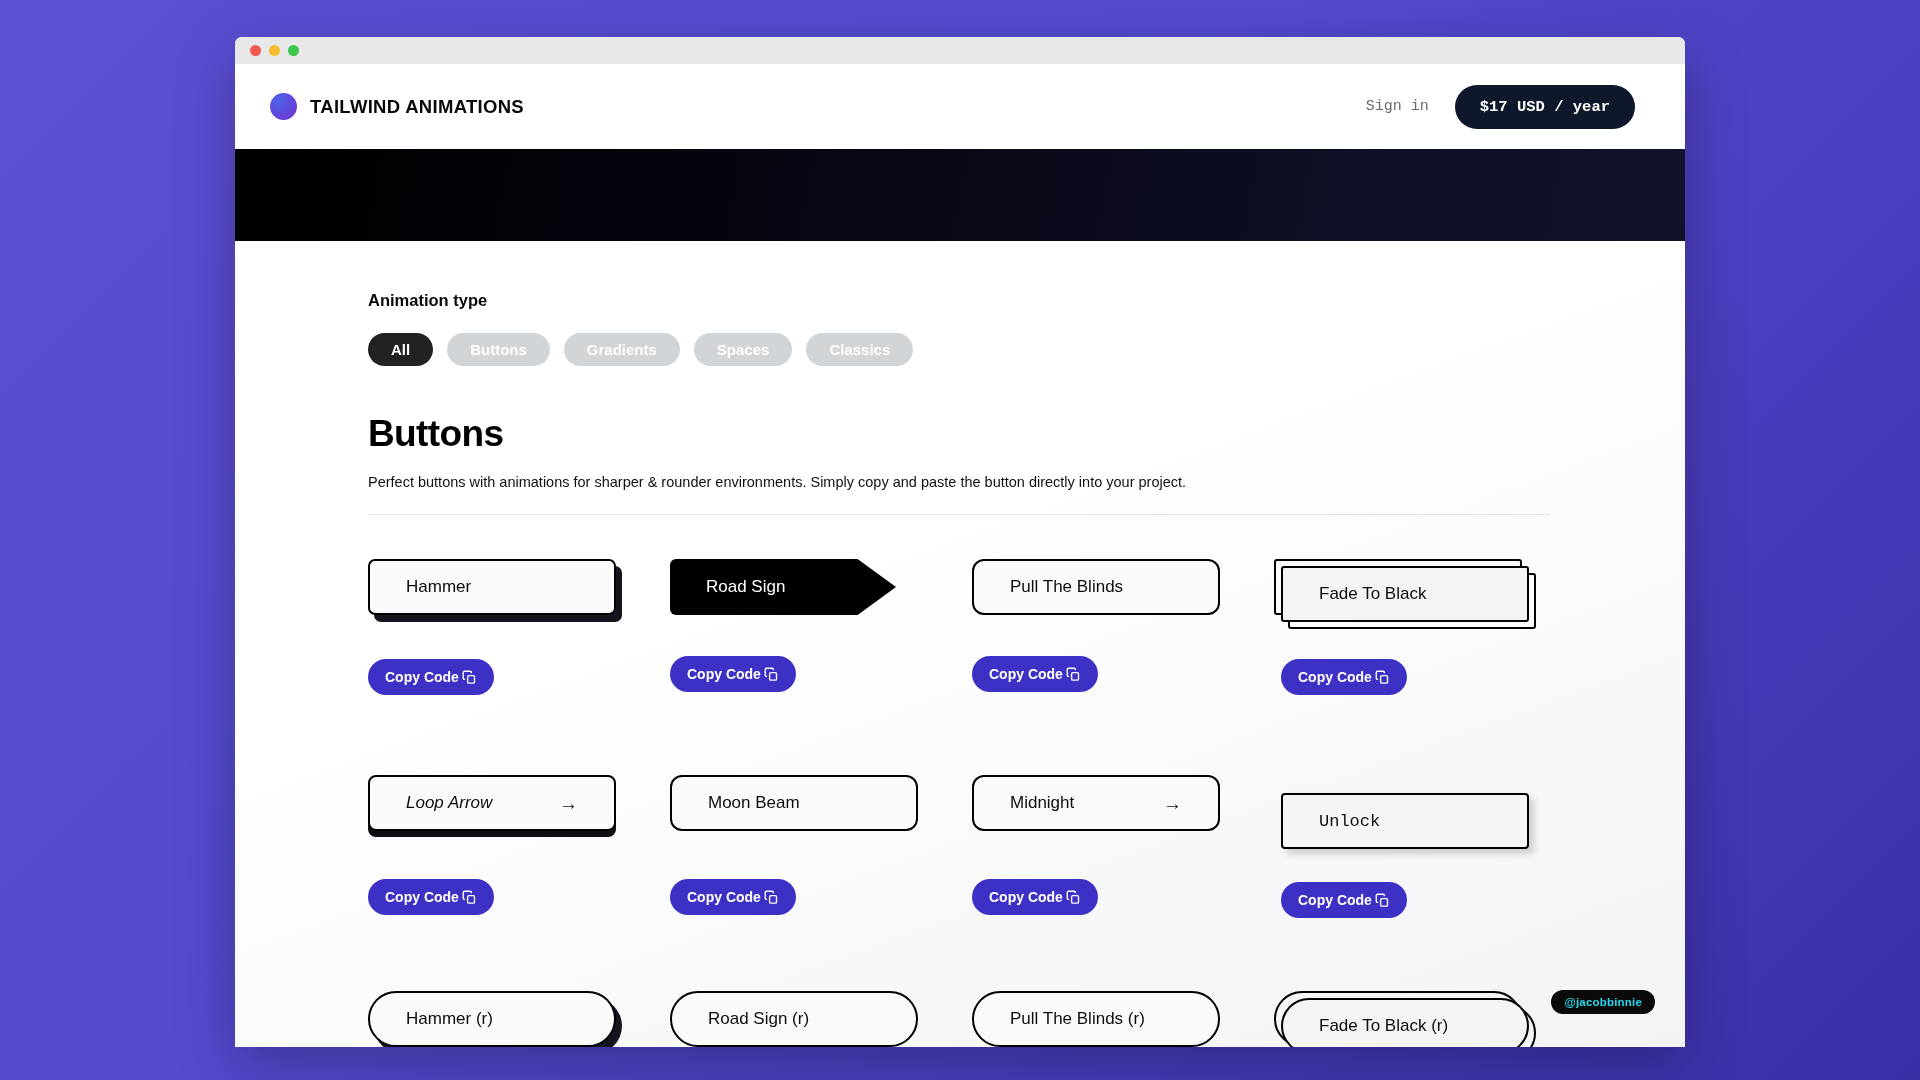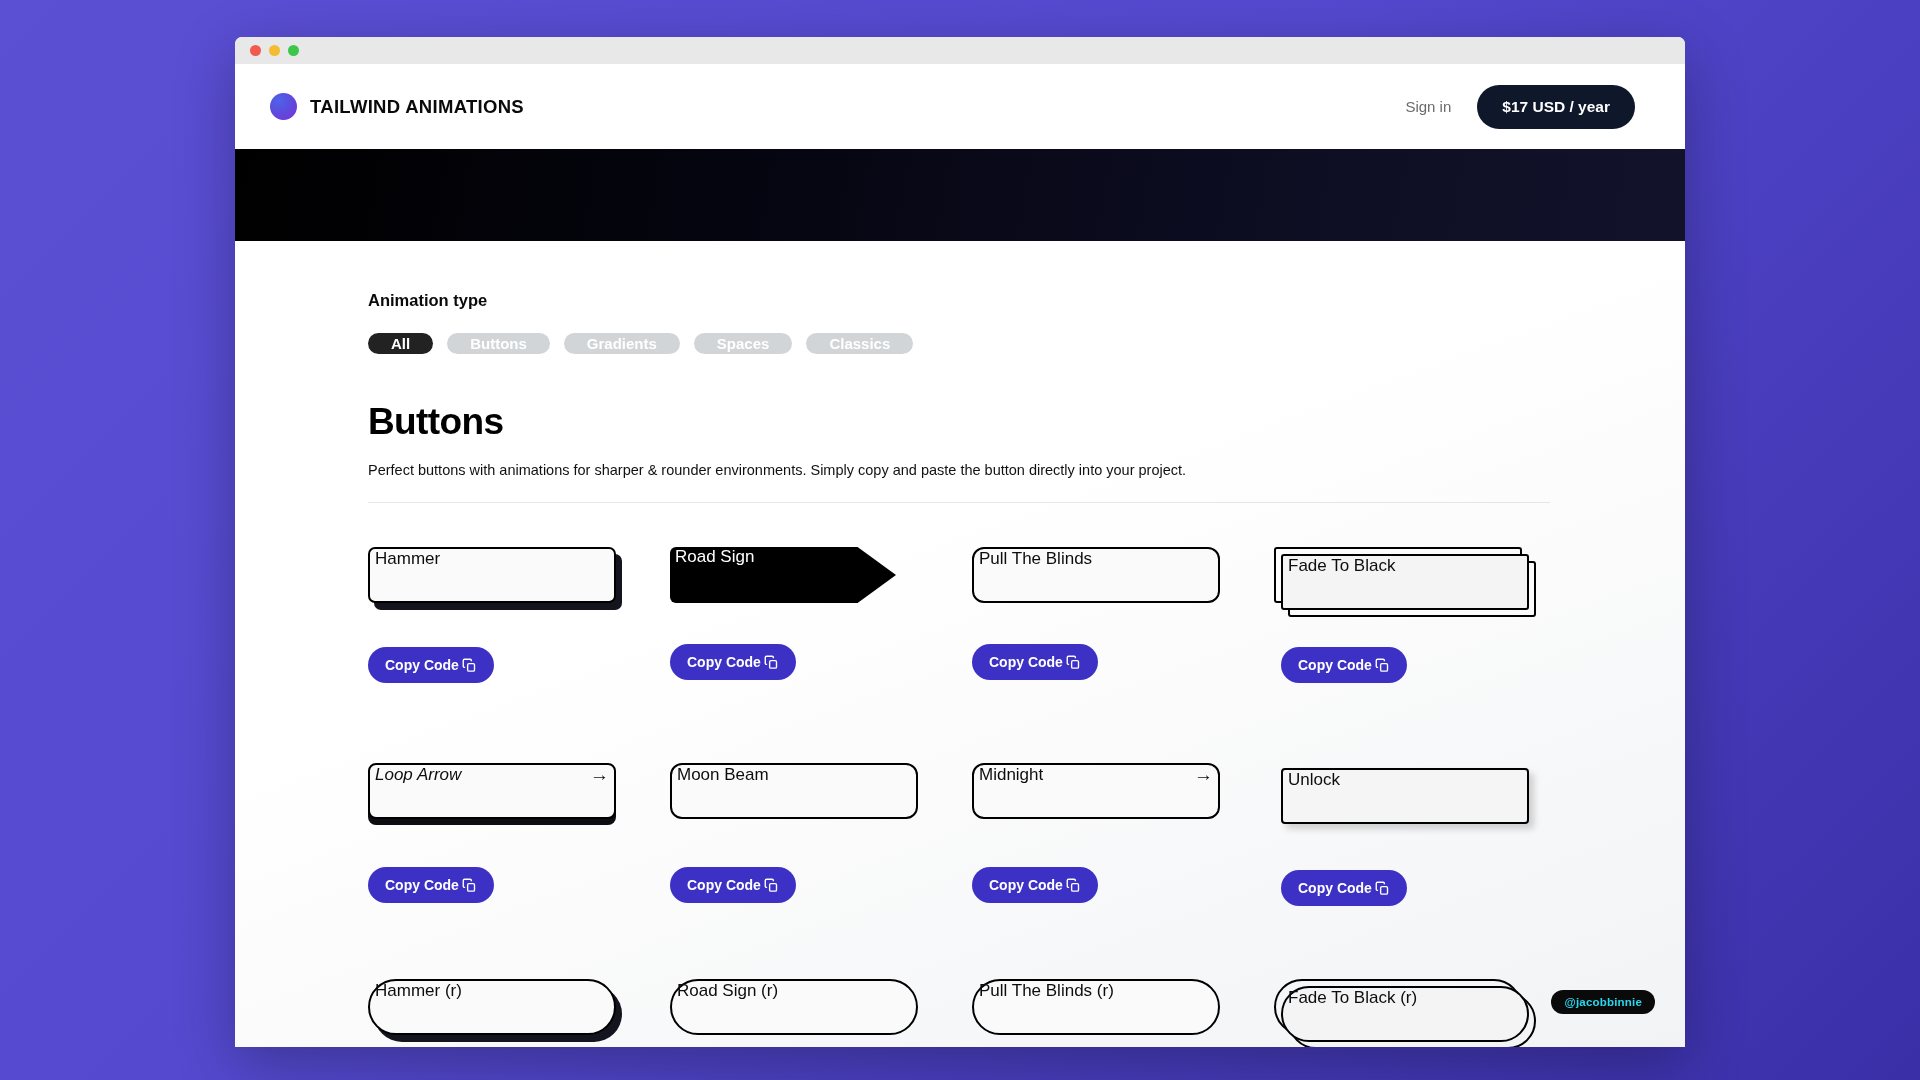--- a/index.html
+++ b/index.html
@@ -64,20 +64,21 @@
     font-size: 18.5px;
     font-weight: bold;
     letter-spacing: 0.3px;
     color: #0a0a0a;
   }
   .header-right {
     margin-left: auto;
     display: flex;
     align-items: center;
     gap: 26px;
+    font-family: Liberation Mono, monospace;
   }
   .signin-link {
     font-size: 15px;
     color: #6b6b6b;
   }
   .price-pill {
     background: #0f172a;
     color: #ffffff;
     font-size: 15.5px;
     font-weight: bold;
@@ -105,21 +106,21 @@
     color: #0a0a0a;
     margin-bottom: 23px;
   }
   .filter-row {
     display: flex;
     gap: 14px;
     margin-bottom: 47px;
   }
   .pill {
     border-radius: 999px;
-    padding: 2px 23px;
+    padding: 8px 23px;
     font-size: 15px;
     font-weight: bold;
     background: #d2d5d8;
     color: #ffffff;
   }
   .pill.active {
     background: #222222;
     color: #ffffff;
   }
 
@@ -152,22 +153,22 @@
   .demo-cell {
     height: 216px;
     position: relative;
   }
 
   .demo-btn {
     position: relative;
     width: 248px;
     height: 56px;
     display: flex;
-    align-items: flex-start;
-    padding: 0 5px;
+    align-items: center;
+    padding: 0 36px;
     font-size: 17px;
     color: #0d0d0d;
     background: #fafafa;
     border: 2.2px solid #000000;
   }
   .demo-btn .arrow {
     margin-left: auto;
     font-size: 19px;
     line-height: 1;
   }
@@ -408,21 +409,21 @@
         <div class="copy-btn cp-g">
           <span>Copy Code</span>
           <svg class="copy-icon" viewBox="0 0 24 24" fill="none" stroke="#fff" stroke-width="2.2">
               <rect x="9" y="9" width="11" height="12" rx="2"></rect>
               <path d="M5 15H4a2 2 0 0 1-2-2V4a2 2 0 0 1 2-2h9a2 2 0 0 1 2 2v1"></path>
             </svg>
         </div>
       </div>
 
       <div class="demo-cell">
-        <div class="demo-btn v-unlock" style="margin-left:7px;margin-top:5px;">
+        <div class="demo-btn v-unlock" style="margin-left:7px;margin-top:18px;font-family:Liberation Mono, monospace;">
           <span>Unlock</span>
         </div>
         <div class="copy-btn cp-h">
           <span>Copy Code</span>
           <svg class="copy-icon" viewBox="0 0 24 24" fill="none" stroke="#fff" stroke-width="2.2">
               <rect x="9" y="9" width="11" height="12" rx="2"></rect>
               <path d="M5 15H4a2 2 0 0 1-2-2V4a2 2 0 0 1 2-2h9a2 2 0 0 1 2 2v1"></path>
             </svg>
         </div>
       </div>

